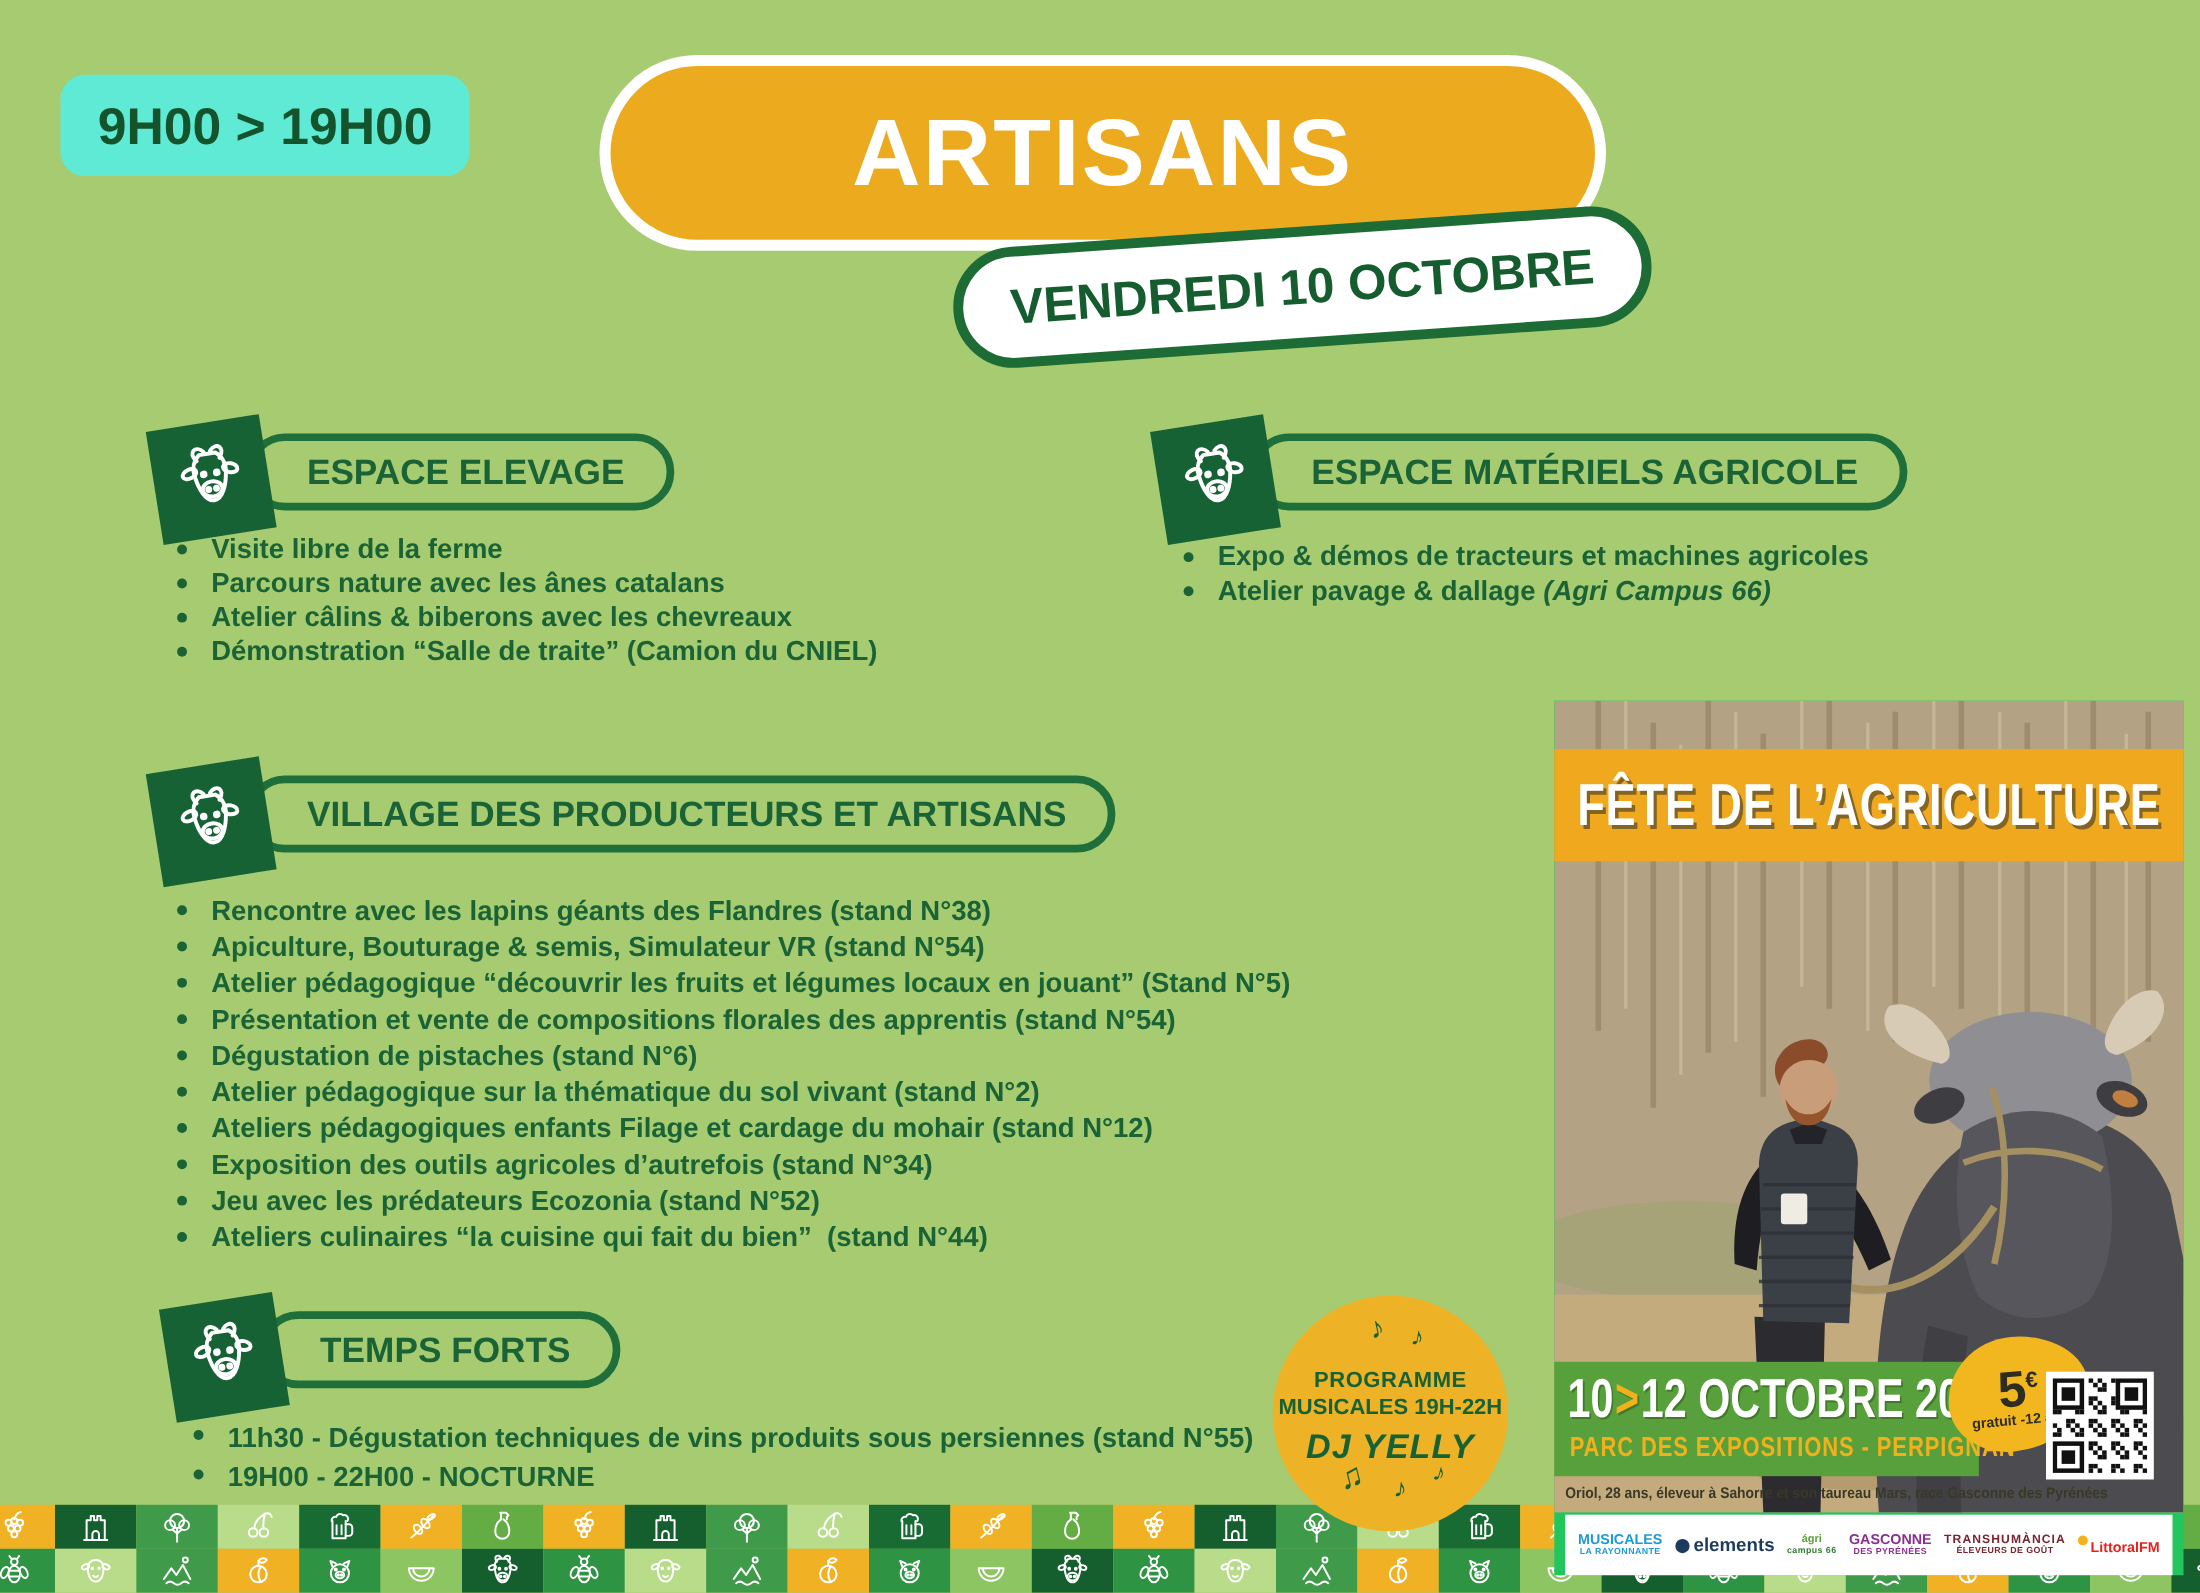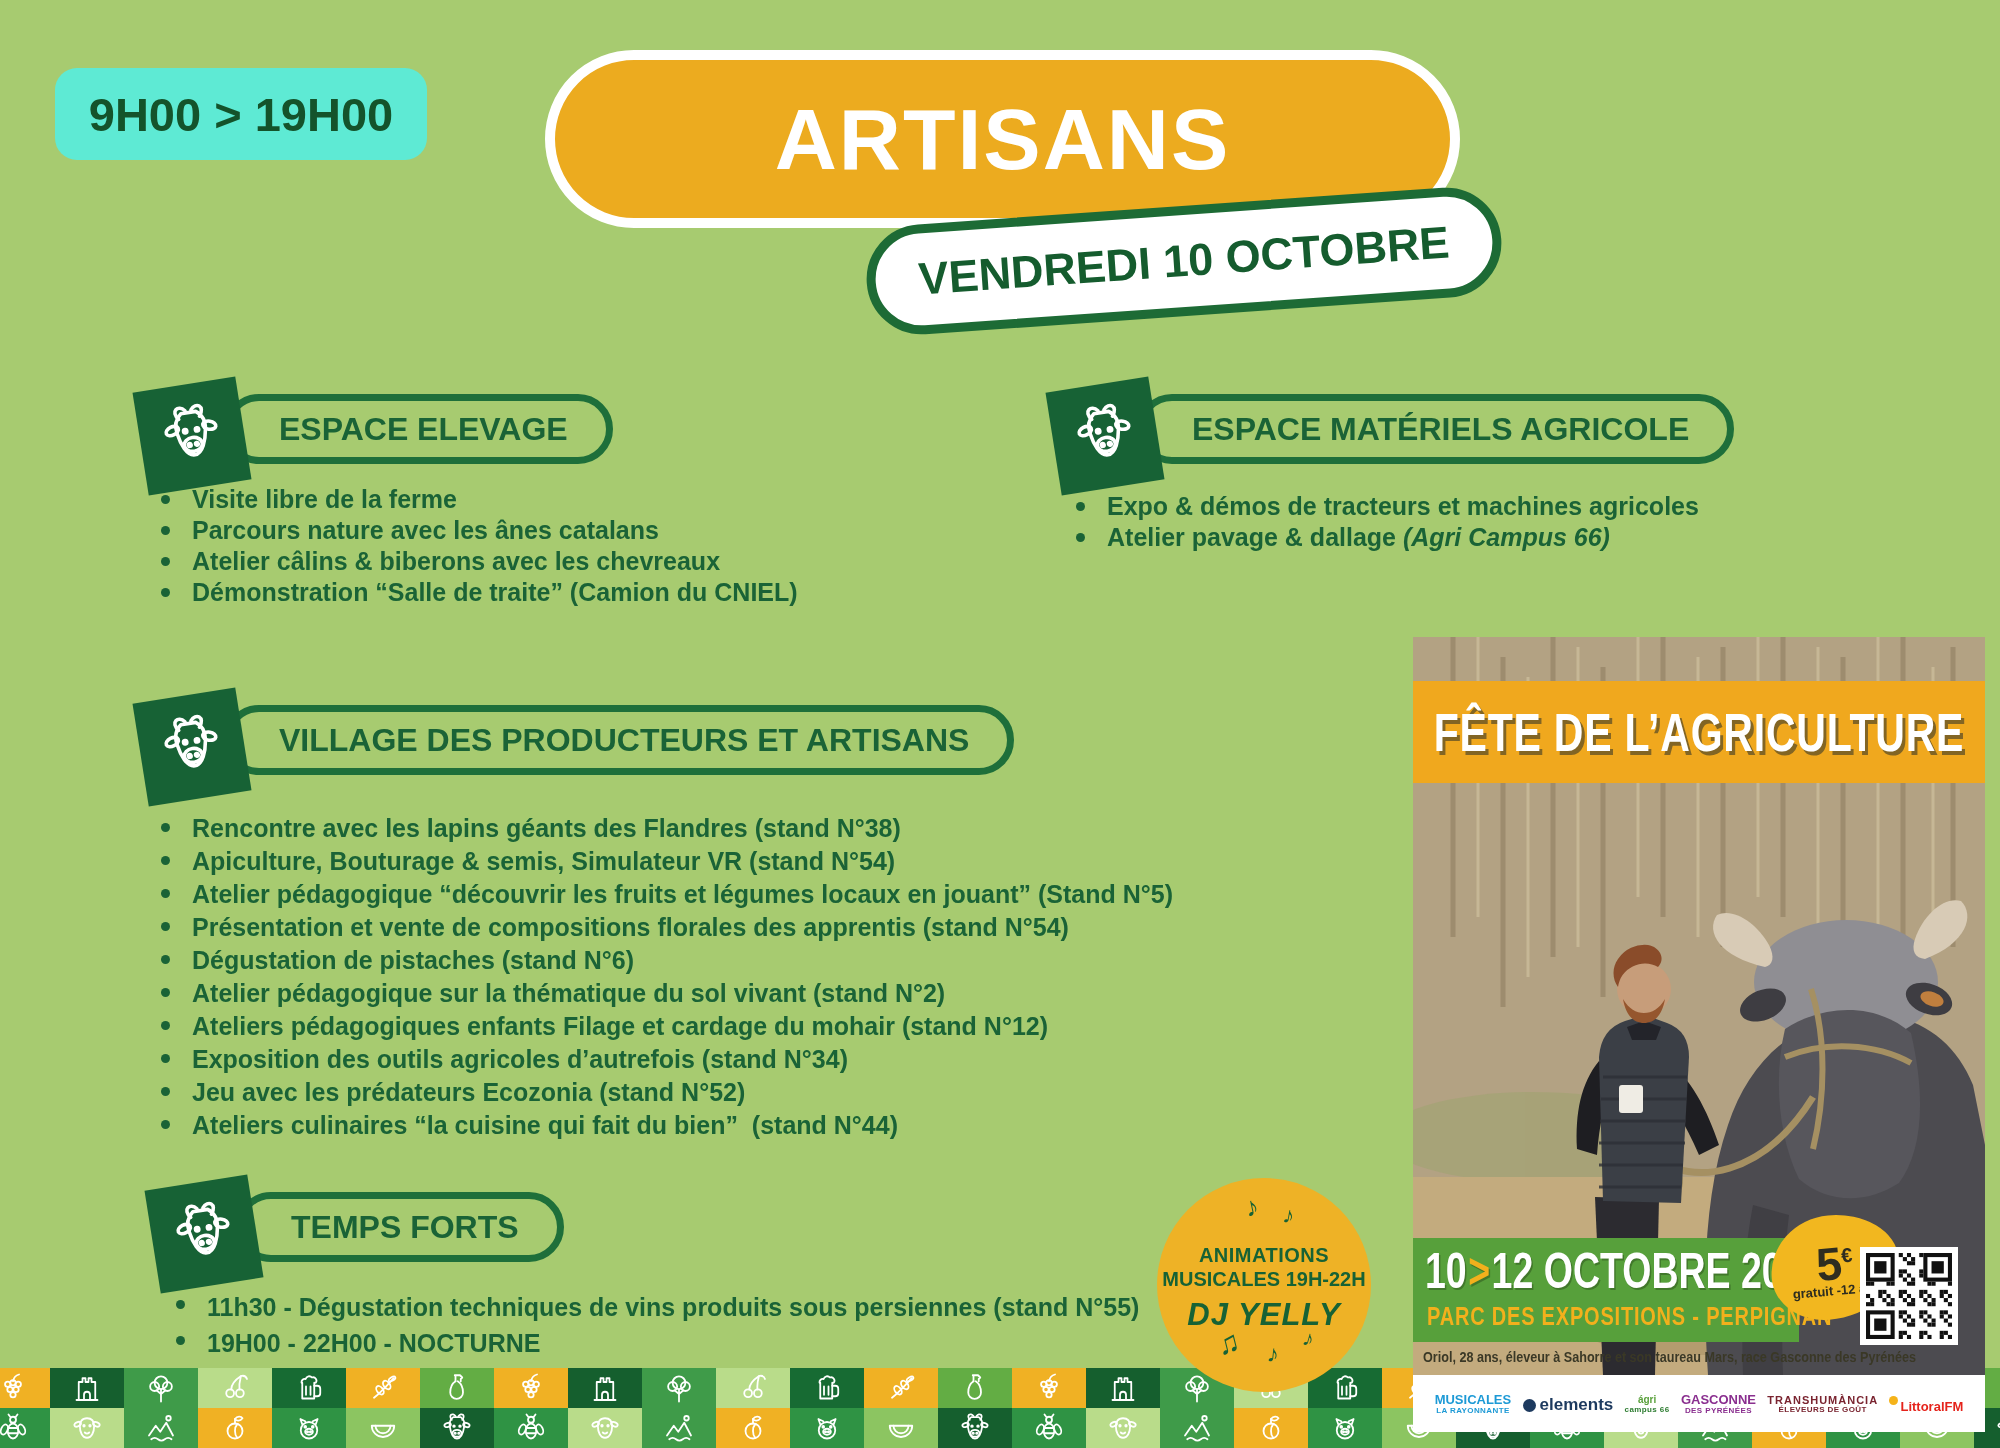--- a/index.html
+++ b/index.html
@@ -45,21 +45,21 @@
   .m3{font-size:31px;font-weight:bold;font-style:italic;margin-top:5px;letter-spacing:1px;}
   .music .note{position:absolute;color:#176235;font-weight:bold;}
   .notes-top,.notes-bottom{position:absolute;left:0;top:0;width:100%;height:100%;}
   .notes-top .note:nth-child(1){left:88px;top:14px;font-size:27px;transform:rotate(-12deg);}
   .notes-top .note:nth-child(2){left:126px;top:24px;font-size:23px;transform:rotate(10deg);}
   .notes-bottom .note:nth-child(1){left:60px;top:148px;font-size:30px;transform:rotate(-14deg);}
   .notes-bottom .note:nth-child(2){left:110px;top:162px;font-size:24px;transform:rotate(6deg);}
   .notes-bottom .note:nth-child(3){left:146px;top:148px;font-size:22px;transform:rotate(16deg);}
 
   
-  .poster{position:absolute;left:1413px;top:637px;width:572px;height:795px;background:#ffffff;z-index:4;}
+  .poster{position:absolute;left:1413px;top:637px;width:572px;height:795px;background:#22c55e;z-index:4;}
   .photo{position:absolute;left:0;top:0;}
   .poster-title-band{position:absolute;left:0;top:44px;width:572px;height:102px;background:#f0a81e;
     display:flex;align-items:center;justify-content:center;overflow:hidden;}
   .poster-title{color:#fff;font-weight:bold;font-size:54px;white-space:nowrap;
     transform:scaleX(.76);letter-spacing:1px;text-shadow:4px 4px 0 rgba(70,65,40,.65);}
   .green-band{position:absolute;left:0;top:601px;width:386px;height:104px;background:#57a03b;}
   .gb-date{position:absolute;left:12px;top:4px;font-size:50px;font-weight:bold;color:#fff;
     white-space:nowrap;transform:scaleX(.75);transform-origin:left;
     text-shadow:2px 2px 0 rgba(40,70,25,.45);}
   .gb-date .arrow{color:#f2b01c;padding:0 2px;}
@@ -206,21 +206,21 @@
     <li>11h30 - Dégustation techniques de vins produits sous persiennes (stand N°55)</li>
     <li>19H00 - 22H00 - NOCTURNE</li>
   </ul>
 
 <div class="music">
   <div class="notes-top">
       <span class="note">♪</span>
       <span class="note">♪</span>
     </div>
   <div class="music-inner">
-    <div class="m1">ANIMATIONS</div>
+    <div class="m1">PROGRAMME</div>
     <div class="m2">MUSICALES 19H-22H</div>
     <div class="m3">DJ YELLY</div>
   </div>
   <div class="notes-bottom">
       <span class="note">♫</span>
       <span class="note">♪</span>
       <span class="note">♪</span>
     </div>
 </div>
 

